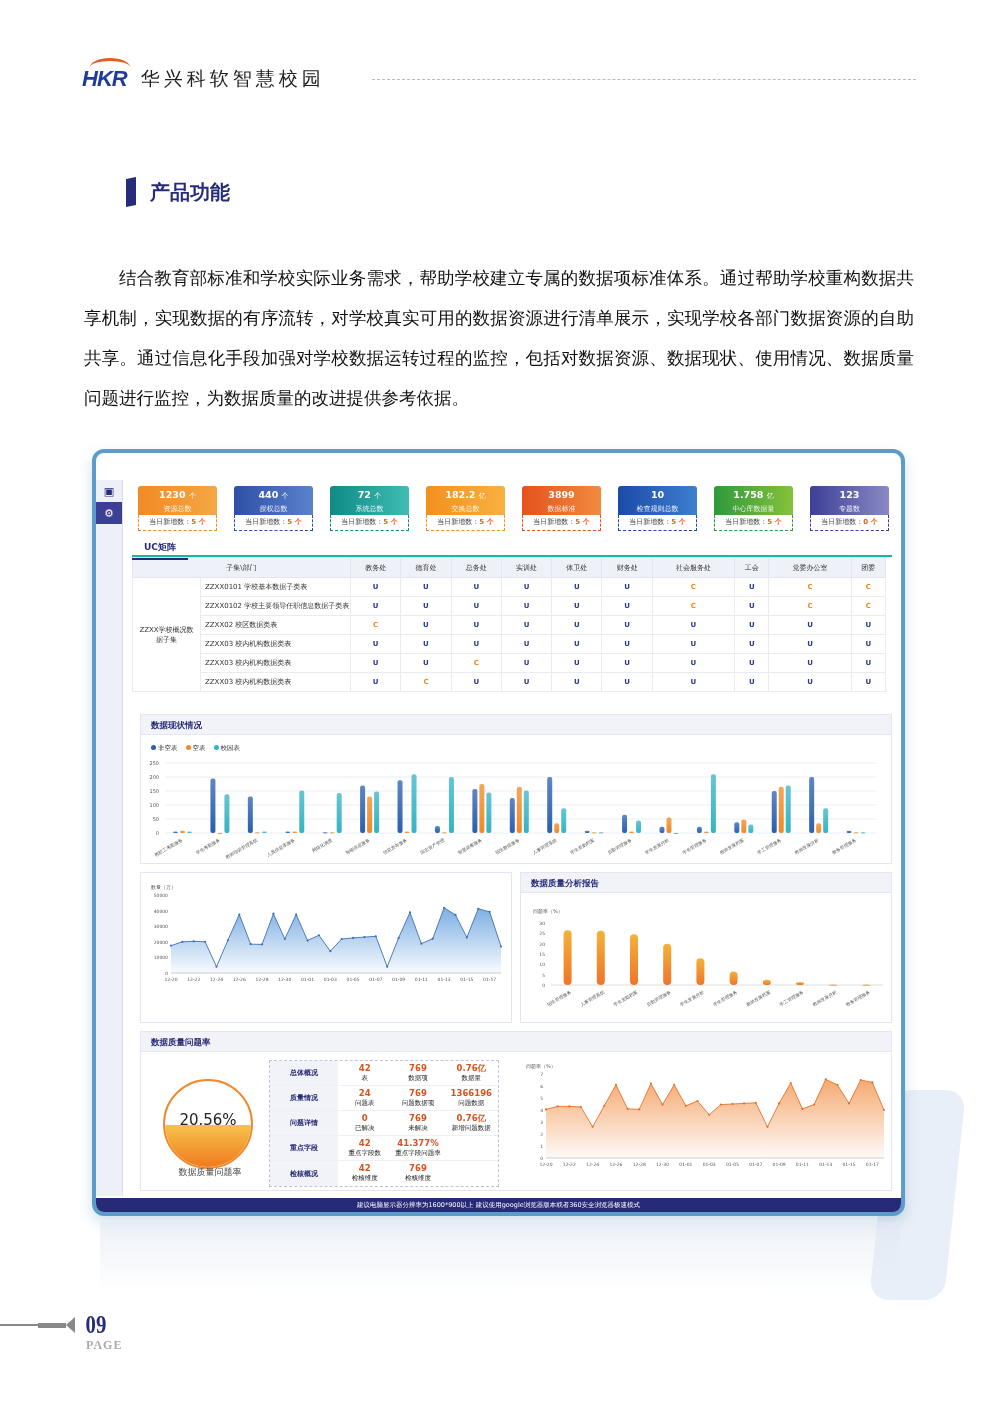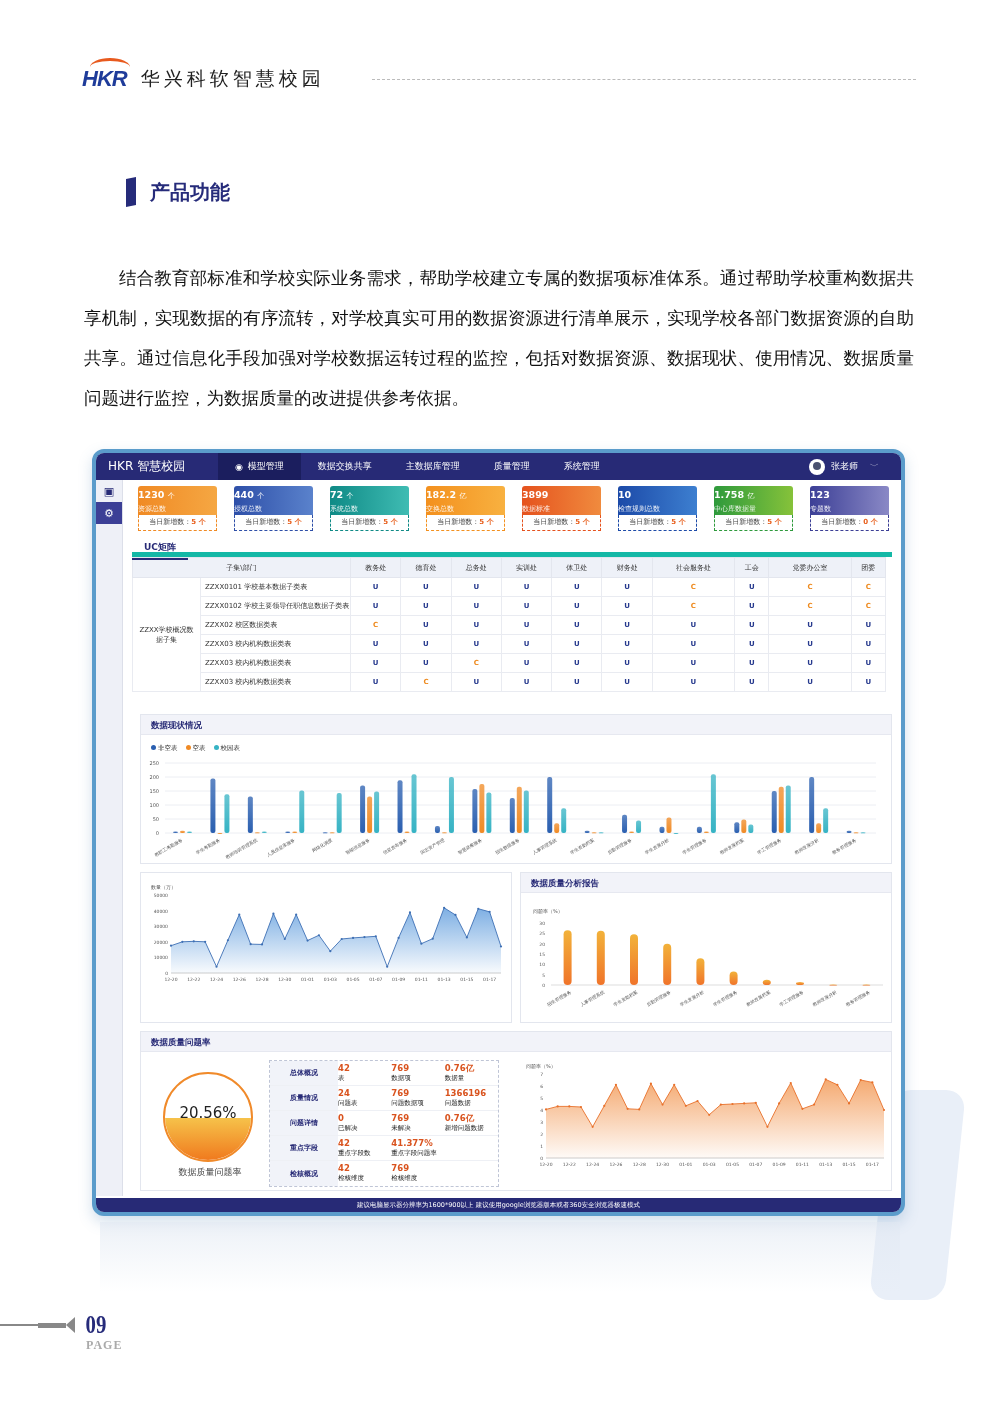--- a/index.html
+++ b/index.html
@@ -22,46 +22,46 @@
 .nav .active{background:#1b1e5e}
 .user{margin-left:auto;margin-right:22px;display:flex;align-items:center;gap:6px}
 .avatar{width:16px;height:16px;border-radius:50%;background:#fff;position:relative;overflow:hidden}
 .avatar:after{content:"";position:absolute;left:4px;top:3px;width:8px;height:8px;border-radius:50%;background:#4a5170}
 .side{position:absolute;left:0;top:27px;width:27px;height:716px;background:#eef0f7;border-right:1px solid #dcdfe9}
 .side div{height:22px;display:flex;align-items:center;justify-content:center;font-size:11px;color:#272a76}
 .side .on{background:#3c3f96;color:#fff}
 .main{position:absolute;left:36px;top:33px;width:760px}
 .cards{display:flex;gap:17px;margin-left:6px}
 .card{width:79px}
-.card .top{height:29px;border-radius:3px 3px 0 0;color:#fff;text-align:left;font-size:9.5px;font-weight:bold;padding-top:2px;line-height:13px}
+.card .top{height:29px;border-radius:3px 3px 0 0;color:#fff;text-align:center;font-size:9.5px;font-weight:bold;padding-top:2px;line-height:13px}
 .card .top small{font-size:7px;font-weight:normal;display:block;opacity:.9}
 .card .bot{height:16px;border:1px dashed;border-top:none;font-size:7px;text-align:center;line-height:15px;color:#444}
 .card .bot b{color:#e8601e}
-.uc-tab{margin-top:8px;font-size:9px;font-weight:bold;color:#272a76;border-bottom:5px solid #14b8a6;height:18px;position:relative}
+.uc-tab{margin-top:8px;font-size:9px;font-weight:bold;color:#272a76;border-bottom:2px solid #14b8a6;height:18px;position:relative}
 .uc-tab span{display:inline-block;padding:2px 12px 4px;border-bottom:2px solid #272a76}
 table.uc{width:754px;border-collapse:collapse;font-size:7px;color:#333}
 .uc th{background:#eef1f8;height:20px;font-weight:normal;border:1px solid #e3e6ee}
 .uc td{height:19px;border:1px solid #e9ebf1;text-align:center}
 .uc td.l{text-align:left;padding-left:4px}
 .uc .U{color:#273a8e;font-weight:bold}
 .uc .C{color:#ee8a1e;font-weight:bold}
 .panel{border:1px solid #e3e6ee;background:#fff;position:absolute}
 .panel .ph{height:20px;background:#f2f3f9;font-size:8.5px;font-weight:bold;color:#272a76;padding-left:10px;line-height:20px;border-bottom:1px solid #e6e8f0}
 .legend{font-size:6.5px;color:#333;display:flex;gap:8px;margin:9px 0 0 10px}
 .dot{display:inline-block;width:5px;height:5px;border-radius:50%;margin-right:2px}
 svg text{font-family:"DejaVu Sans",sans-serif}
-.gauge{position:absolute;left:22px;top:40px;width:90px;height:90px;border-radius:50%;border:2px solid #f08a2a;overflow:hidden;background:#fff}
+.gauge{position:absolute;left:22px;top:47px;width:90px;height:90px;border-radius:50%;border:2px solid #f08a2a;overflow:hidden;background:#fff}
 .gauge .wave{position:absolute;left:0;right:0;bottom:0;height:42px;background:linear-gradient(#f6c24a,#f07a1e)}
 .gauge .v{position:absolute;width:100%;top:30px;text-align:center;font-size:15px;color:#222}
 .glabel{position:absolute;left:14px;top:134px;width:110px;text-align:center;font-size:9px;color:#444}
 .qt{position:absolute;left:128px;top:28px;width:230px;border:1px dashed #bfc5d6;font-size:6.5px}
 .qt .row{display:flex;height:25px;border-bottom:1px solid #eef0f5}
 .qt .row:last-child{border-bottom:none}
 .qt .rh{width:68px;background:#f1f3f9;color:#272a76;font-weight:bold;display:flex;align-items:center;justify-content:center;font-size:7px}
-.qt .c{flex:1;padding-top:2px;line-height:10px}
+.qt .c{flex:1;text-align:center;padding-top:2px;line-height:10px}
 .qt .c b{color:#d9531e;font-size:8.5px;display:block}
 .footer-bar{position:absolute;left:0;bottom:0;width:100%;height:14px;background:#272a76;color:#fff;font-size:6.5px;text-align:center;line-height:14px}
 .deco{position:absolute;left:880px;top:1090px;width:75px;height:210px;background:#e9eff8;border-radius:20px;transform:skewX(-6deg)}
 .reflect{position:absolute;left:100px;top:1222px;width:800px;height:70px;background:linear-gradient(rgba(225,232,242,.6),rgba(255,255,255,0))}
 .pg{position:absolute;left:0;top:1310px;display:flex;align-items:center}
 .pg .ln{width:38px;height:2px;background:#888}
 .pg .ln2{width:28px;height:5px;background:#888}
 .pg .tri{width:0;height:0;border-top:8px solid transparent;border-bottom:8px solid transparent;border-right:9px solid #888;margin-right:8px}
 .pg .num{font-family:"Liberation Serif",serif;font-weight:bold;font-size:26px;color:#262b7a;transform:scaleX(.8)}
 .pg-lbl{position:absolute;left:86px;top:1338px;font-family:"Liberation Serif",serif;font-weight:bold;font-size:12px;color:#aaa;letter-spacing:1px}
@@ -78,38 +78,20 @@
 <div class="sec-title">
   <div class="sec-bar"></div>
   <h1>产品功能</h1>
 </div>
 
 <p class="intro">结合教育部标准和学校实际业务需求，帮助学校建立专属的数据项标准体系。通过帮助学校重构数据共享机制，实现数据的有序流转，对学校真实可用的数据资源进行清单展示，实现学校各部门数据资源的自助共享。通过信息化手段加强对学校数据运转过程的监控，包括对数据资源、数据现状、使用情况、数据质量问题进行监控，为数据质量的改进提供参考依据。</p>
 
 <div class="deco"></div>
 
 <div class="frame">
-  <div class="topbar">
-    <div class="tb-logo"><span style="margin:0">HKR</span><span>智慧校园</span></div>
-    <div class="nav">
-      <div class="active">
-          <span style="margin-right:5px">◉</span>
-          <span>模型管理</span>
-        </div>
-      <div>数据交换共享</div>
-      <div>主数据库管理</div>
-      <div>质量管理</div>
-      <div>系统管理</div>
-    </div>
-    <div class="user">
-      <span class="avatar"></span>
-      <span>张老师</span>
-      <span style="margin-left:6px;opacity:.7">﹀</span>
-    </div>
-  </div>
 
   <div class="side">
     <div>▣</div>
     <div class="on">⚙</div>
   </div>
 
   <div class="main">
     <div class="cards" id="cards">
         <div class="card">
           <div class="top" style="background:linear-gradient(90deg,#f08a24,#f5a743)"><span>1230</span> <span style="font-size:7px;font-weight:normal">个</span><small>资源总数</small></div>

